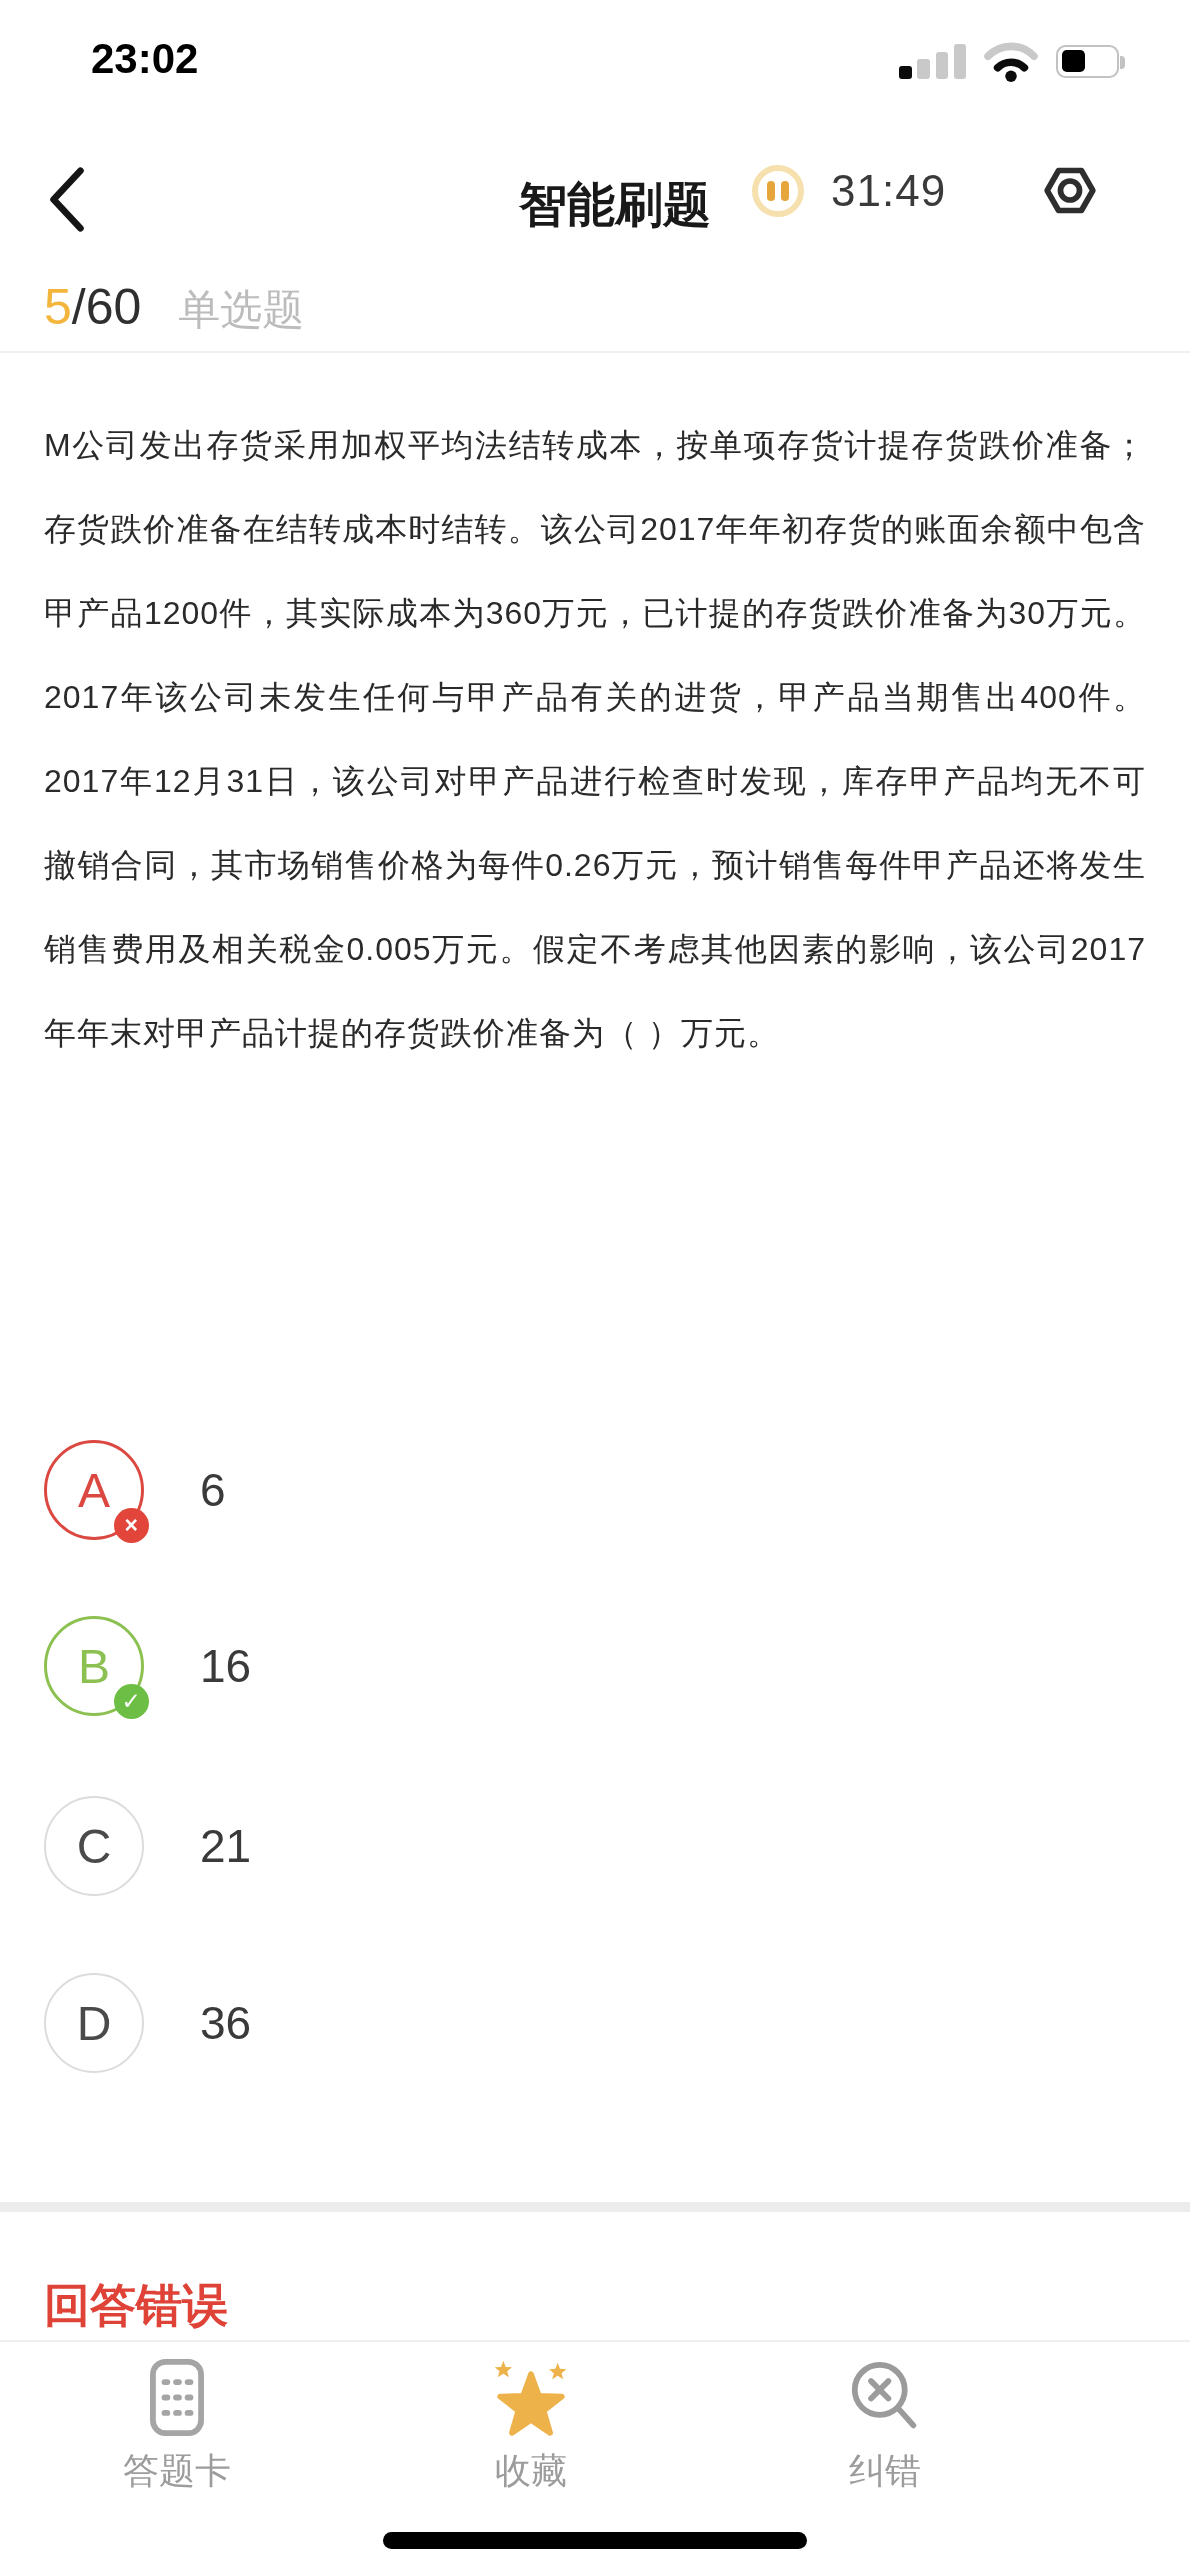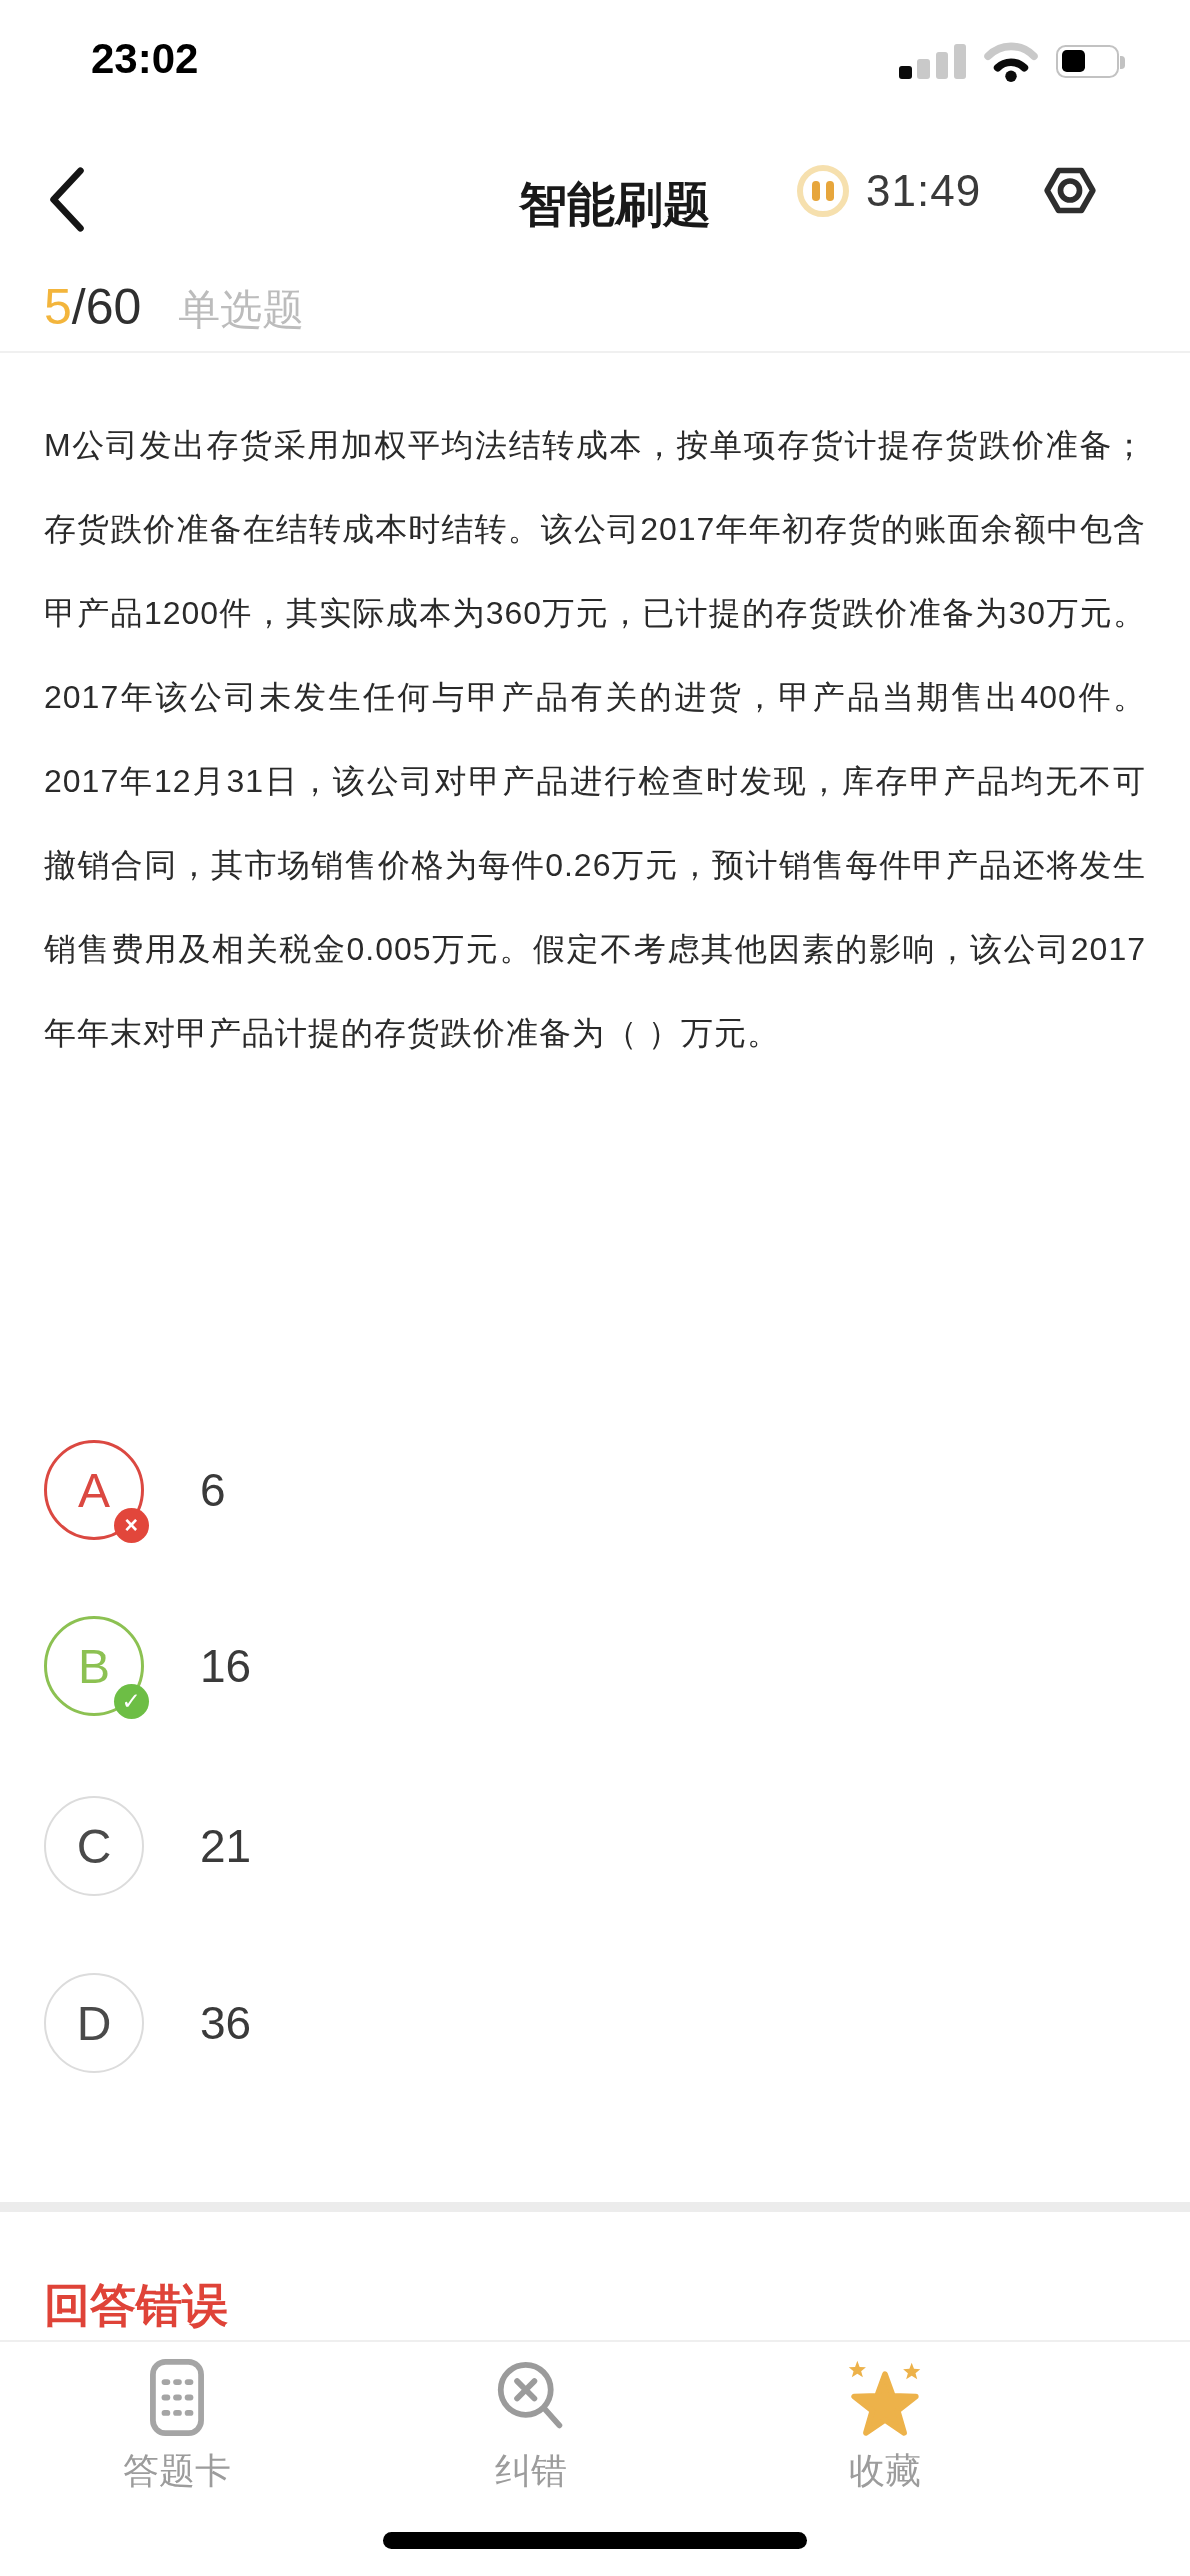--- a/index.html
+++ b/index.html
@@ -30,21 +30,21 @@
   .battery { position:relative; width:63px; height:33px; border:2.9px solid #c2c2c2; border-radius:9.6px; }
   .battery-fill { position:absolute; left:3.8px; top:3.8px; bottom:3.8px; width:23px; background:#000; border-radius:4.8px; }
   .battery-cap { position:absolute; right:-7.7px; top:9.6px; width:4.8px; height:12.5px; background:#c2c2c2; border-radius:0 3.8px 3.8px 0; }
 
   
   .nav-back { position:absolute; left:40px; top:165px; width:58px; height:69px; cursor:pointer; }
   .nav-title {
     position:absolute; left:0; width:1190px; top:173px;
     text-align:center; font-size:48px; font-weight:600; color:#191919;padding-left:40px;
   }
-  .timer-cluster { position:absolute; left:797px; top:165px; display:flex; align-items:center; gap:17px; }
+  .timer-cluster { position:absolute; left:752px; top:165px; display:flex; align-items:center; gap:27px; }
   .pause-btn {
     width:52px; height:52px; border-radius:50%;
     border:6.7px solid #f6e0ae; background:#fff;
     display:flex; align-items:center; justify-content:center; gap:6.7px;
   }
   .pause-btn i { display:block; width:7.7px; height:20px; background:#e7a63c; border-radius:3.8px; }
   .timer-text { font-size:44px; color:#3a3a3a; letter-spacing:1px; }
   .nav-settings { position:absolute; left:1043px; top:161px; width:54px; height:59px; cursor:pointer; }
 
   
@@ -202,39 +202,39 @@
             <rect x="25" y="54" width="9" height="6" rx="3"></rect>
             <rect x="37" y="54" width="9" height="6" rx="3"></rect>
         </g>
       </svg>
     </div>
     <div class="tab-label">答题卡</div>
   </div>
 
   <div class="tab-item">
     <div class="tab-icon">
-      <svg width="75" height="79" viewBox="0 0 78 82">
-        <circle cx="33" cy="33" r="26" fill="none" stroke="#9b9b9b" stroke-width="6"></circle>
-        <path d="M24 24 L42 42 M42 24 L24 42" stroke="#9b9b9b" stroke-width="6" stroke-linecap="round"></path>
-        <path d="M52 52 L68 70" stroke="#9b9b9b" stroke-width="6" stroke-linecap="round"></path>
-      </svg>
-    </div>
-    <div class="tab-label">纠错</div>
-  </div>
-
-  <div class="tab-item">
-    <div class="tab-icon">
       <svg width="88" height="82" viewBox="0 0 92 86">
         <g fill="#edb24a" stroke="#edb24a" stroke-width="6" stroke-linejoin="round">
           <polygon id="starShape" points="46,18 54.2,40.7 78.3,41.5 59.3,56.3 66,79.5 46,66 26,79.5 32.7,56.3 13.7,41.5 37.8,40.7"></polygon>
         </g>
         <g fill="#edb24a">
           <polygon points="17,4 19.4,10.4 26,10.8 21,15 22.8,21.3 17,17.6 11.2,21.3 13,15 8,10.8 14.6,10.4"></polygon>
           <polygon points="74,6 76.4,12.4 83,12.8 78,17 79.8,23.3 74,19.6 68.2,23.3 70,17 65,12.8 71.6,12.4"></polygon>
         </g>
       </svg>
     </div>
     <div class="tab-label">收藏</div>
   </div>
+
+  <div class="tab-item">
+    <div class="tab-icon">
+      <svg width="75" height="79" viewBox="0 0 78 82">
+        <circle cx="33" cy="33" r="26" fill="none" stroke="#9b9b9b" stroke-width="6"></circle>
+        <path d="M24 24 L42 42 M42 24 L24 42" stroke="#9b9b9b" stroke-width="6" stroke-linecap="round"></path>
+        <path d="M52 52 L68 70" stroke="#9b9b9b" stroke-width="6" stroke-linecap="round"></path>
+      </svg>
+    </div>
+    <div class="tab-label">纠错</div>
+  </div>
 </div>
 
 <div class="home-indicator"></div>
 
 
 </body></html>

